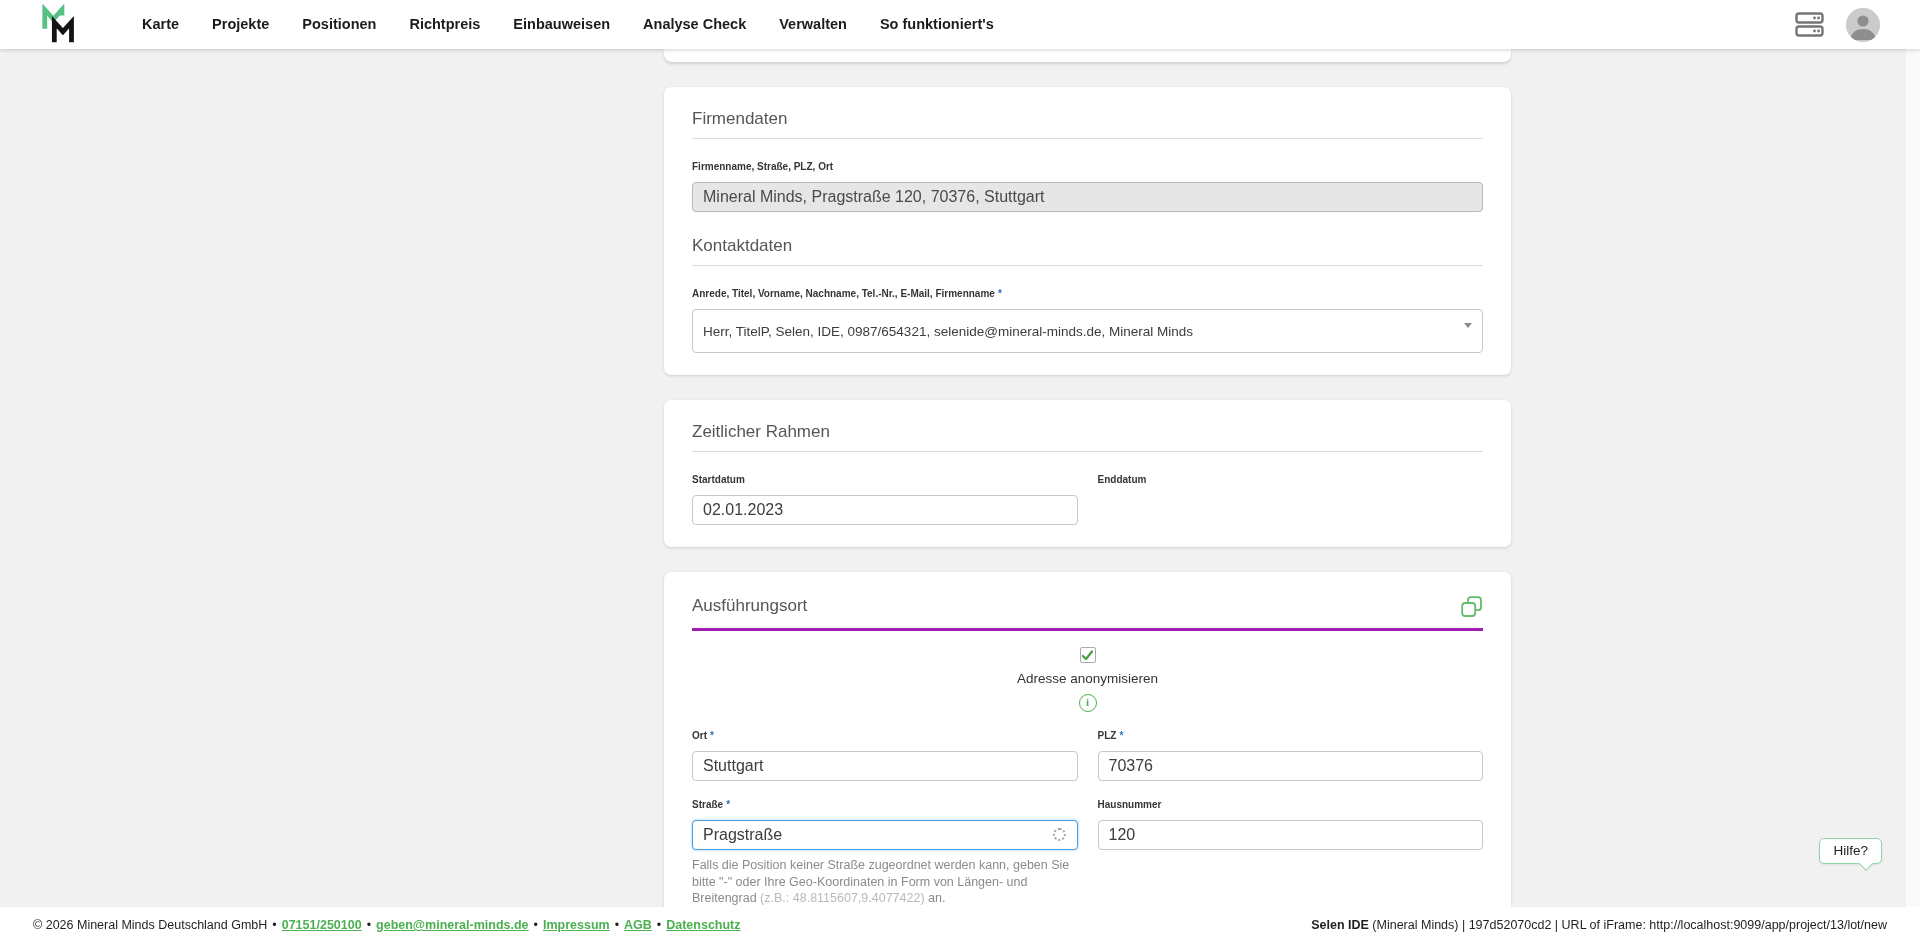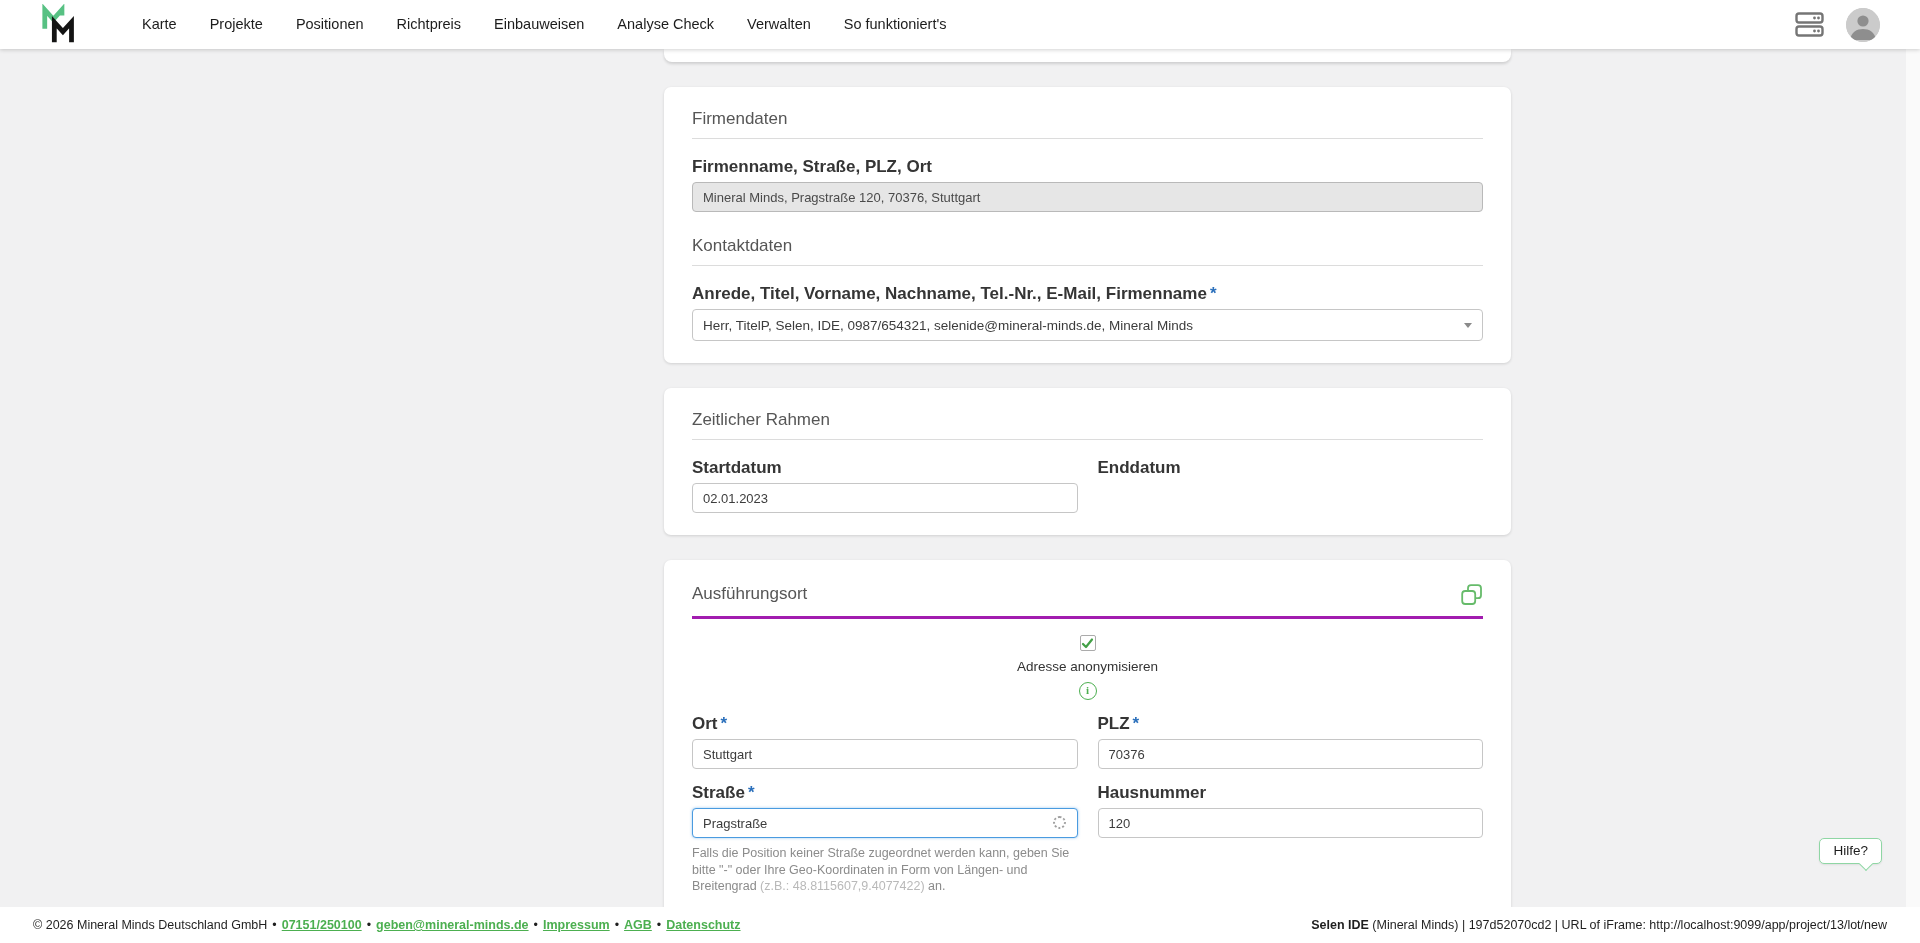--- a/index.html
+++ b/index.html
@@ -13,21 +13,21 @@
 
   
   .navbar {
     position:fixed; top:0; left:0; width:1920px; height:49px;
     background:#fff; box-shadow:0 1px 4px rgba(0,0,0,.18);
     display:flex; align-items:center; padding:0 30px; z-index:50;
   }
   .logo { width:42px; height:42px; margin-left:10px; cursor:pointer; }
   .nav-items { display:flex; gap:33px; margin-left:60px; }
   .nav-item {
-    font-size:14.5px; font-weight:normal; color:#1c1c1c; cursor:pointer;
+    font-size:14.5px; font-weight:bold; color:#1c1c1c; cursor:pointer;
     line-height:49px; white-space:nowrap;
   }
   .nav-right { margin-left:auto; display:flex; align-items:center; gap:22px; padding-right:10px; }
   .server-icon { cursor:pointer; display:block; }
   .avatar { width:34px; height:34px; border-radius:50%; background:#cbcbcb; overflow:hidden; cursor:pointer; }
 
   
   .content { position:absolute; top:49px; left:664px; width:847px; }
   .card {
     background:#fff; border-radius:7px;
@@ -49,34 +49,34 @@
     margin-bottom:20px; font-weight:normal;
   }
   .section-head { display:flex; justify-content:space-between; align-items:center;
     padding-bottom:10px; border-bottom:3px solid #a21caf; margin-bottom:16px; }
   .section-head .title-text { font-size:17px; color:#565656; line-height:22px; font-weight:normal; }
   .copy-icon { cursor:pointer; margin-top:2px; }
 
   .field { margin-bottom:0; }
   .field + .section-title { margin-top:24px; }
   .field-label {
-    display:block; font-size:17px; font-weight:bold; color:#353535;
+    display:block; font-size:10px; font-weight:bold; color:#353535;
     line-height:16px; margin-bottom:7px;
   }
   .req { color:#2a6fbb; font-weight:bold; margin-left:3px; }
   .text-input {
     width:100%; height:30px; border:1px solid #c6c6c6; border-radius:4px;
-    background:#fff; padding:0 10px; font-size:13px; color:#3c3c3c;
+    background:#fff; padding:0 10px; font-size:16px; color:#3c3c3c;
     font-family:"Liberation Sans", sans-serif; outline:none;
   }
   .text-input:disabled, .text-input.disabled {
     background:#e6e6e6; border-color:#b9b9b9; color:#4a4a4a;
   }
   .select-box {
-    position:relative; width:100%; height:32px; border:1px solid #c6c6c6;
+    position:relative; width:100%; height:44px; border:1px solid #c6c6c6;
     border-radius:4px; background:#fff; display:flex; align-items:center;
     padding:0 28px 0 10px; font-size:13.5px; color:#3c3c3c; cursor:pointer;
   }
   .select-arrow {
     position:absolute; right:10px; top:13px; width:0; height:0;
     border-left:4.5px solid transparent; border-right:4.5px solid transparent;
     border-top:5.5px solid #8a8a8a;
   }
 
   .two-col { display:grid; grid-template-columns:1fr 1fr; column-gap:29px;gap:20px; }

